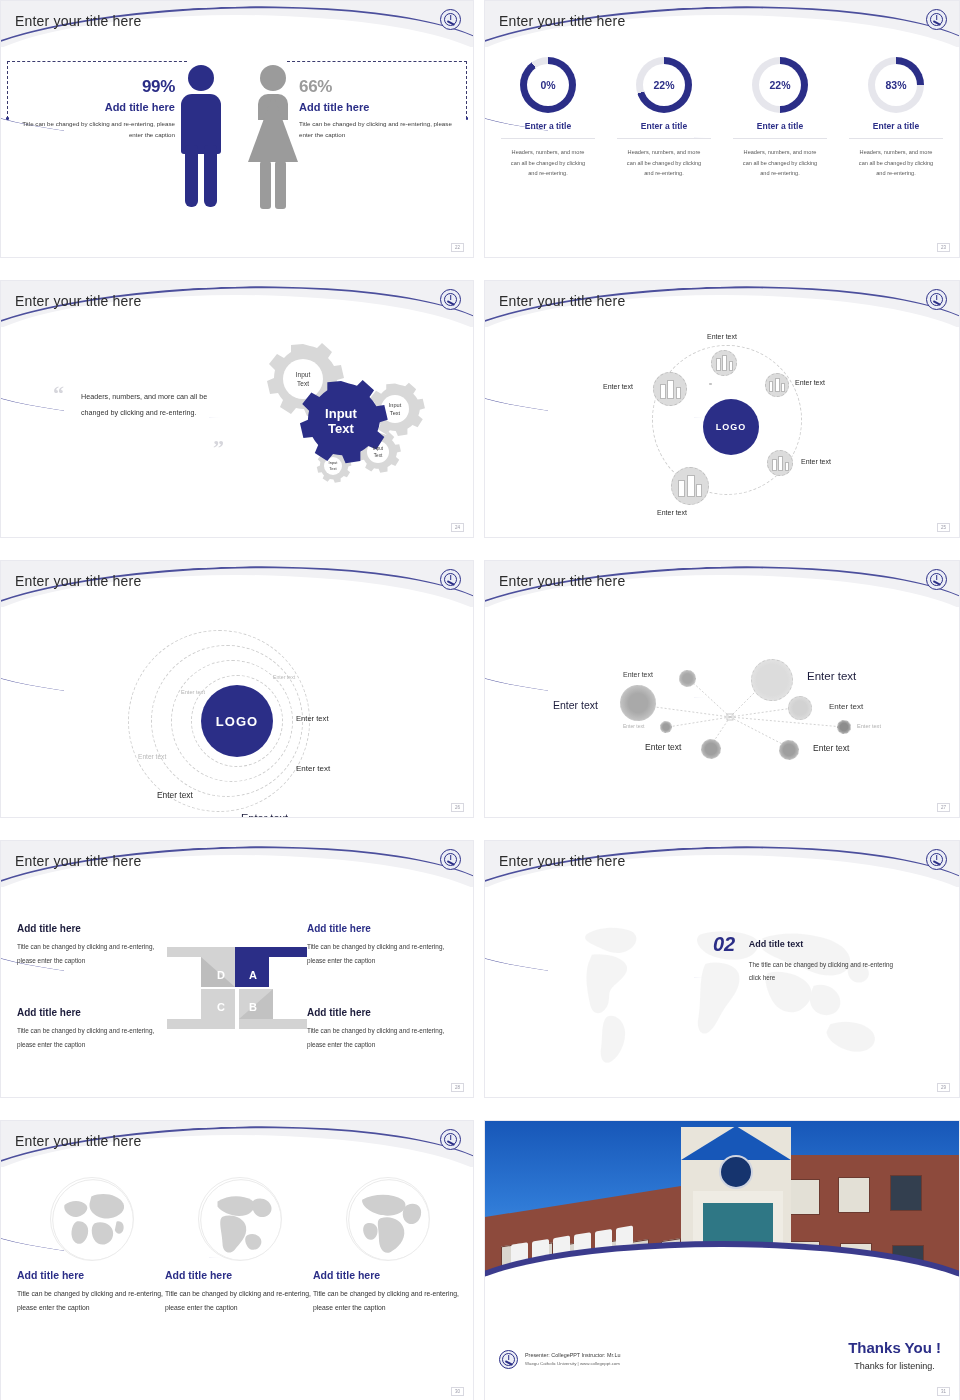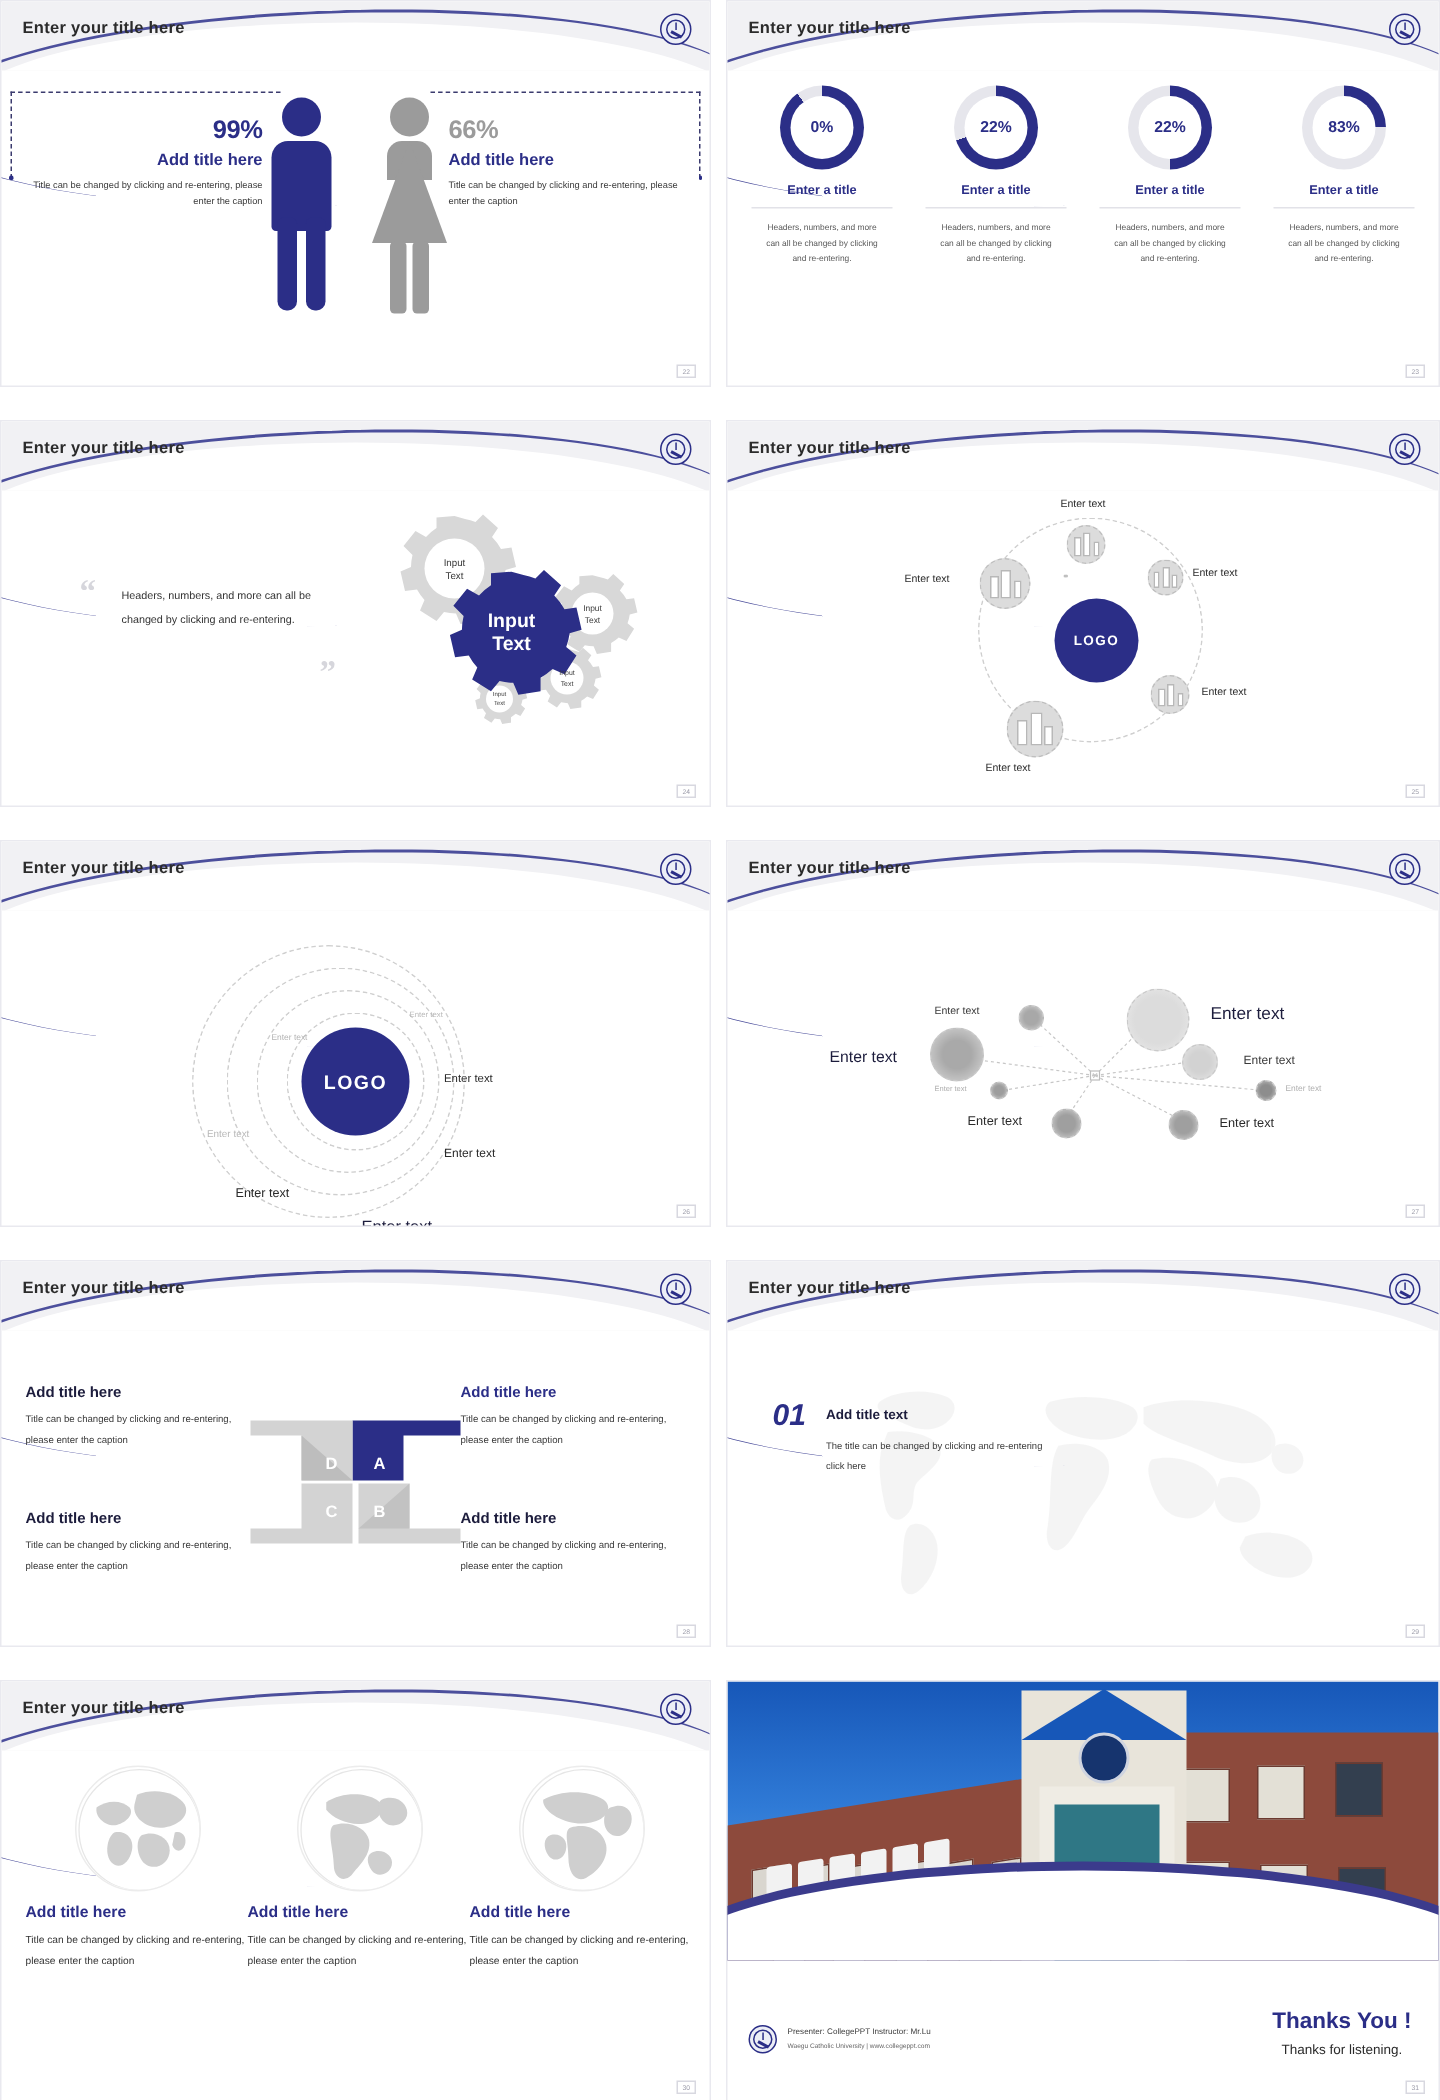--- a/index.html
+++ b/index.html
@@ -46,21 +46,21 @@
   }
   .slide .swoosh-br {
     position:absolute; right:-30%; bottom:-46px; width:110%; height:100px;
     border-radius:50%;
     border-bottom:3px solid #5a5da8;
     border-left:0;border-right:0;border-top:0;
     transform:rotate(-4deg);
   }
   .slide .title {
     position:absolute; left:14px; top:12px;
-    font-size:11px; color:#2b2b2b; font-weight:700;
+    font-size:14px; color:#2b2b2b; font-weight:400;
     letter-spacing:.2px;
   }
   .seal {
     position:absolute; right:12px; top:8px;
     width:21px; height:21px; border-radius:50%;
     background:#eceef6;
     border:1.4px solid #2b2e87;
     display:flex;align-items:center;justify-content:center;
   }
   .seal .inner {
@@ -547,28 +547,28 @@
           <path d="M176,30 C196,24 224,26 236,34 C244,40 238,50 230,54 C218,60 200,58 186,52 C176,47 168,36 176,30 Z"></path>
           <path d="M182,62 C196,58 214,62 218,72 C222,84 214,96 206,106 C198,116 194,130 186,136 C178,142 172,134 174,122 C178,102 174,76 182,62 Z"></path>
           <path d="M244,34 C266,26 296,28 318,36 C336,43 344,56 338,66 C330,78 310,76 296,70 C280,62 254,56 244,46 Z"></path>
           <path d="M250,72 C266,68 286,74 294,84 C302,94 296,106 286,112 C276,118 262,114 256,104 C250,94 244,78 250,72 Z"></path>
           <path d="M300,86 C312,82 324,88 328,98 C332,110 324,118 314,118 C302,118 294,108 296,96 Z"></path>
           <path d="M318,128 C334,122 356,126 364,136 C372,147 362,158 348,158 C332,158 314,146 314,136 Z"></path>
           <path d="M340,62 C348,58 358,62 360,70 C362,78 354,84 346,82 C338,80 334,68 340,62 Z"></path>
         </g>
       </svg>
 
-      <div class="numblk" style="left:30px;">
-        <span class="n">01</span>
+
+      <div class="numblk" style="left:228px;">
+        <span class="n">02</span>
         <span class="tx">
           <span class="tt">Add title text</span>
           <span class="tc" style="display:block">The title can be changed by clicking and re-entering click here</span>
         </span>
       </div>
-
     </div>
     <div class="swoosh-br"></div>
     <div class="pagenum">29</div>
   </div>
 
   <div class="slide">
     <div class="hdr-band">
         <div class="hdr-curve"></div>
       </div>
     <div class="swoosh-tl"></div>

